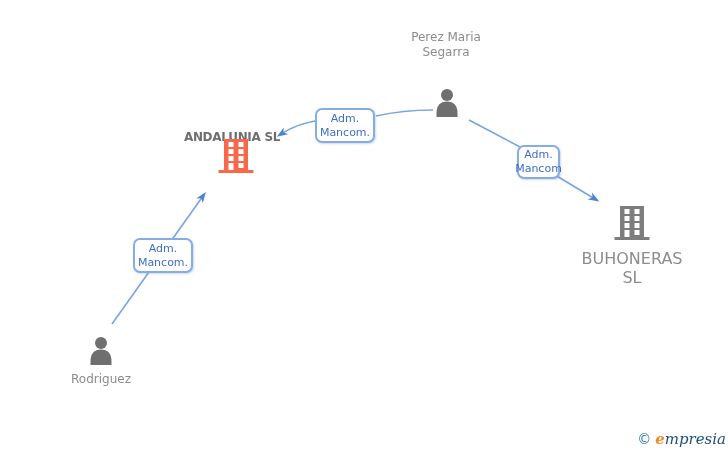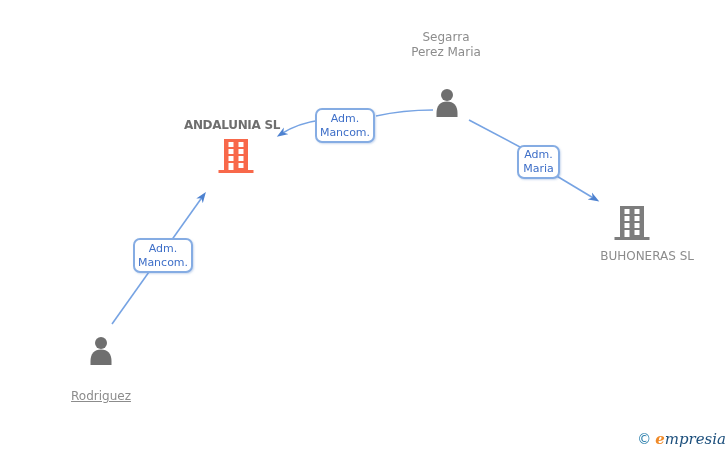--- a/index.html
+++ b/index.html
@@ -8,24 +8,24 @@
     font-family:"DejaVu Sans","Liberation Sans",sans-serif;
   }
   #edges-layer{position:absolute;left:0;top:0;z-index:0;}
   .abs{position:absolute;}
   .person-name{
     width:140px;text-align:center;font-size:12px;line-height:15px;
     color:var(--text_gray);z-index:2;cursor:pointer;
   }
   .company-label-bold{
     width:110px;text-align:center;font-size:12px;font-weight:bold;letter-spacing:-0.3px;
-    color:var(--label_dark);z-index:2;cursor:pointer;
+    color:var(--label_dark);z-index:2;cursor:pointer;margin-top:12px;
   }
   .company-label{
-    width:124px;text-align:right;font-size:12px;
+    width:124px;text-align:center;font-size:16px;
     color:var(--text_gray);z-index:2;cursor:pointer;
   }
   .node-icon{z-index:2;cursor:pointer;}
   .edge-box{
     box-sizing:border-box;background:#ffffff;
     border:2px solid var(--box_border);border-radius:7px;
     box-shadow:1px 1px 2px rgba(110,150,210,0.35);
     color:var(--box_text);font-size:11px;line-height:14px;text-align:center;
     display:flex;flex-direction:column;justify-content:center;align-items:center;
     z-index:3;
@@ -51,22 +51,22 @@
       </marker>
     </defs>
     <path d="M 433 110 Q 403 110 376 116" fill="none" style="stroke:var(--edge_blue)" stroke-width="1.6"></path>
     <path d="M 321 120 Q 298 123 281 134" fill="none" style="stroke:var(--edge_blue)" stroke-width="1.6" marker-end="url(#arrowhead)"></path>
     <path d="M 469 120 L 537 156" fill="none" style="stroke:var(--edge_blue)" stroke-width="1.6"></path>
     <path d="M 555 175 L 595 199" fill="none" style="stroke:var(--edge_blue)" stroke-width="1.6" marker-end="url(#arrowhead)"></path>
     <path d="M 112 324 L 203 196" fill="none" style="stroke:var(--edge_blue)" stroke-width="1.6" marker-end="url(#arrowhead)"></path>
   </svg>
 
   <div class="abs person-name" style="left:376px;top:30px;">
+    <div>Perez Maria</div>
     <div>Segarra</div>
-    <div>Perez Maria</div>
   </div>
   <svg class="abs node-icon" style="left:432px;top:88px;" width="30" height="30" viewBox="0 0 30 30">
     <circle cx="15" cy="7" r="6" style="fill:var(--person_gray)"></circle>
     <path d="M15 13.5 C 8.2 13.5 4.5 17.8 4.5 25 L4.5 29 L25.5 29 L25.5 25 C25.5 17.8 21.8 13.5 15 13.5 Z" style="fill:var(--person_gray)"></path>
   </svg>
 
   <div class="abs company-label-bold" style="left:177px;top:118px;">ANDALUNIA SL</div>
   <svg class="abs node-icon" style="left:217px;top:139px;" width="38" height="34" viewBox="0 0 38 34">
     <rect x="7" y="0" width="24" height="31" style="fill:var(--company_accent)"></rect>
     <rect x="1.5" y="31" width="35" height="3" style="fill:var(--company_accent)"></rect>
@@ -91,31 +91,31 @@
     <rect x="21.5" y="17" width="5" height="5" fill="#ffffff"></rect>
     <rect x="21.5" y="24" width="5" height="5" fill="#ffffff"></rect>
     <rect x="11.5" y="24" width="5" height="7" fill="#ffffff"></rect>
   </svg>
   <div class="abs company-label" style="left:570px;top:249px;">BUHONERAS SL</div>
 
   <svg class="abs node-icon" style="left:86px;top:336px;" width="30" height="30" viewBox="0 0 30 30">
     <circle cx="15" cy="7" r="6" style="fill:var(--person_gray)"></circle>
     <path d="M15 13.5 C 8.2 13.5 4.5 17.8 4.5 25 L4.5 29 L25.5 29 L25.5 25 C25.5 17.8 21.8 13.5 15 13.5 Z" style="fill:var(--person_gray)"></path>
   </svg>
-  <div class="abs person-name" style="left:31px;top:389px;text-decoration:underline;">
+  <div class="abs person-name" style="left:31px;top:372px;">
     <div>Rodriguez</div>
   </div>
 
   <div class="abs edge-box" style="left:315px;top:108px;width:60px;height:35px;">
     <div>Adm.</div>
     <div>Mancom.</div>
   </div>
   <div class="abs edge-box" style="left:517px;top:145px;width:43px;height:34px;">
     <div>Adm.</div>
-    <div>Maria</div>
+    <div>Mancom</div>
   </div>
   <div class="abs edge-box" style="left:133px;top:238px;width:60px;height:35px;">
     <div>Adm.</div>
     <div>Mancom.</div>
   </div>
 
   <div id="footer-logo" class="abs">
     <span class="copyright">©</span>
     <span class="brand"><span class="brand-e">e</span><span class="brand-rest">mpresia</span></span>
   </div>

